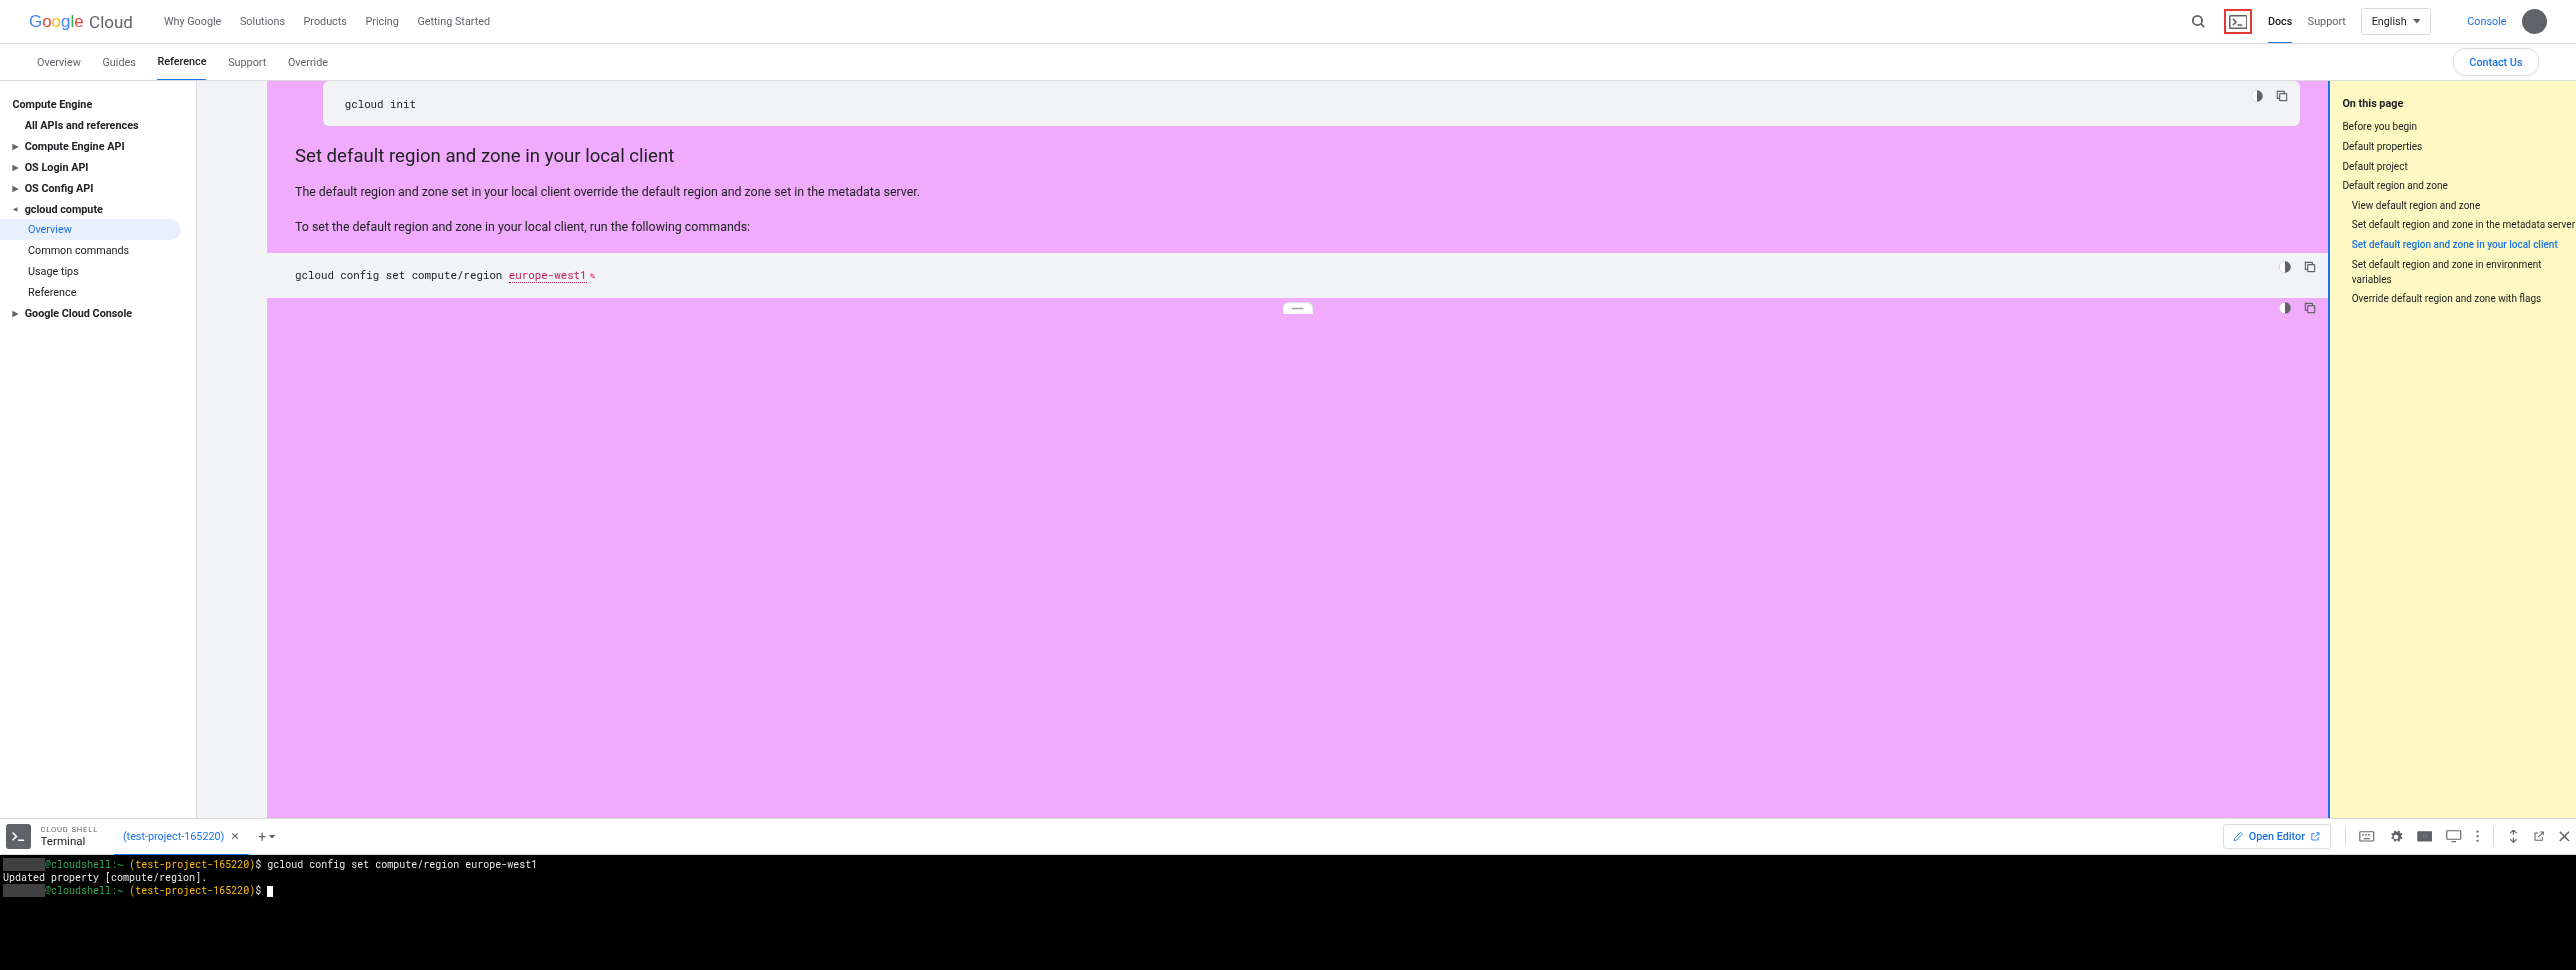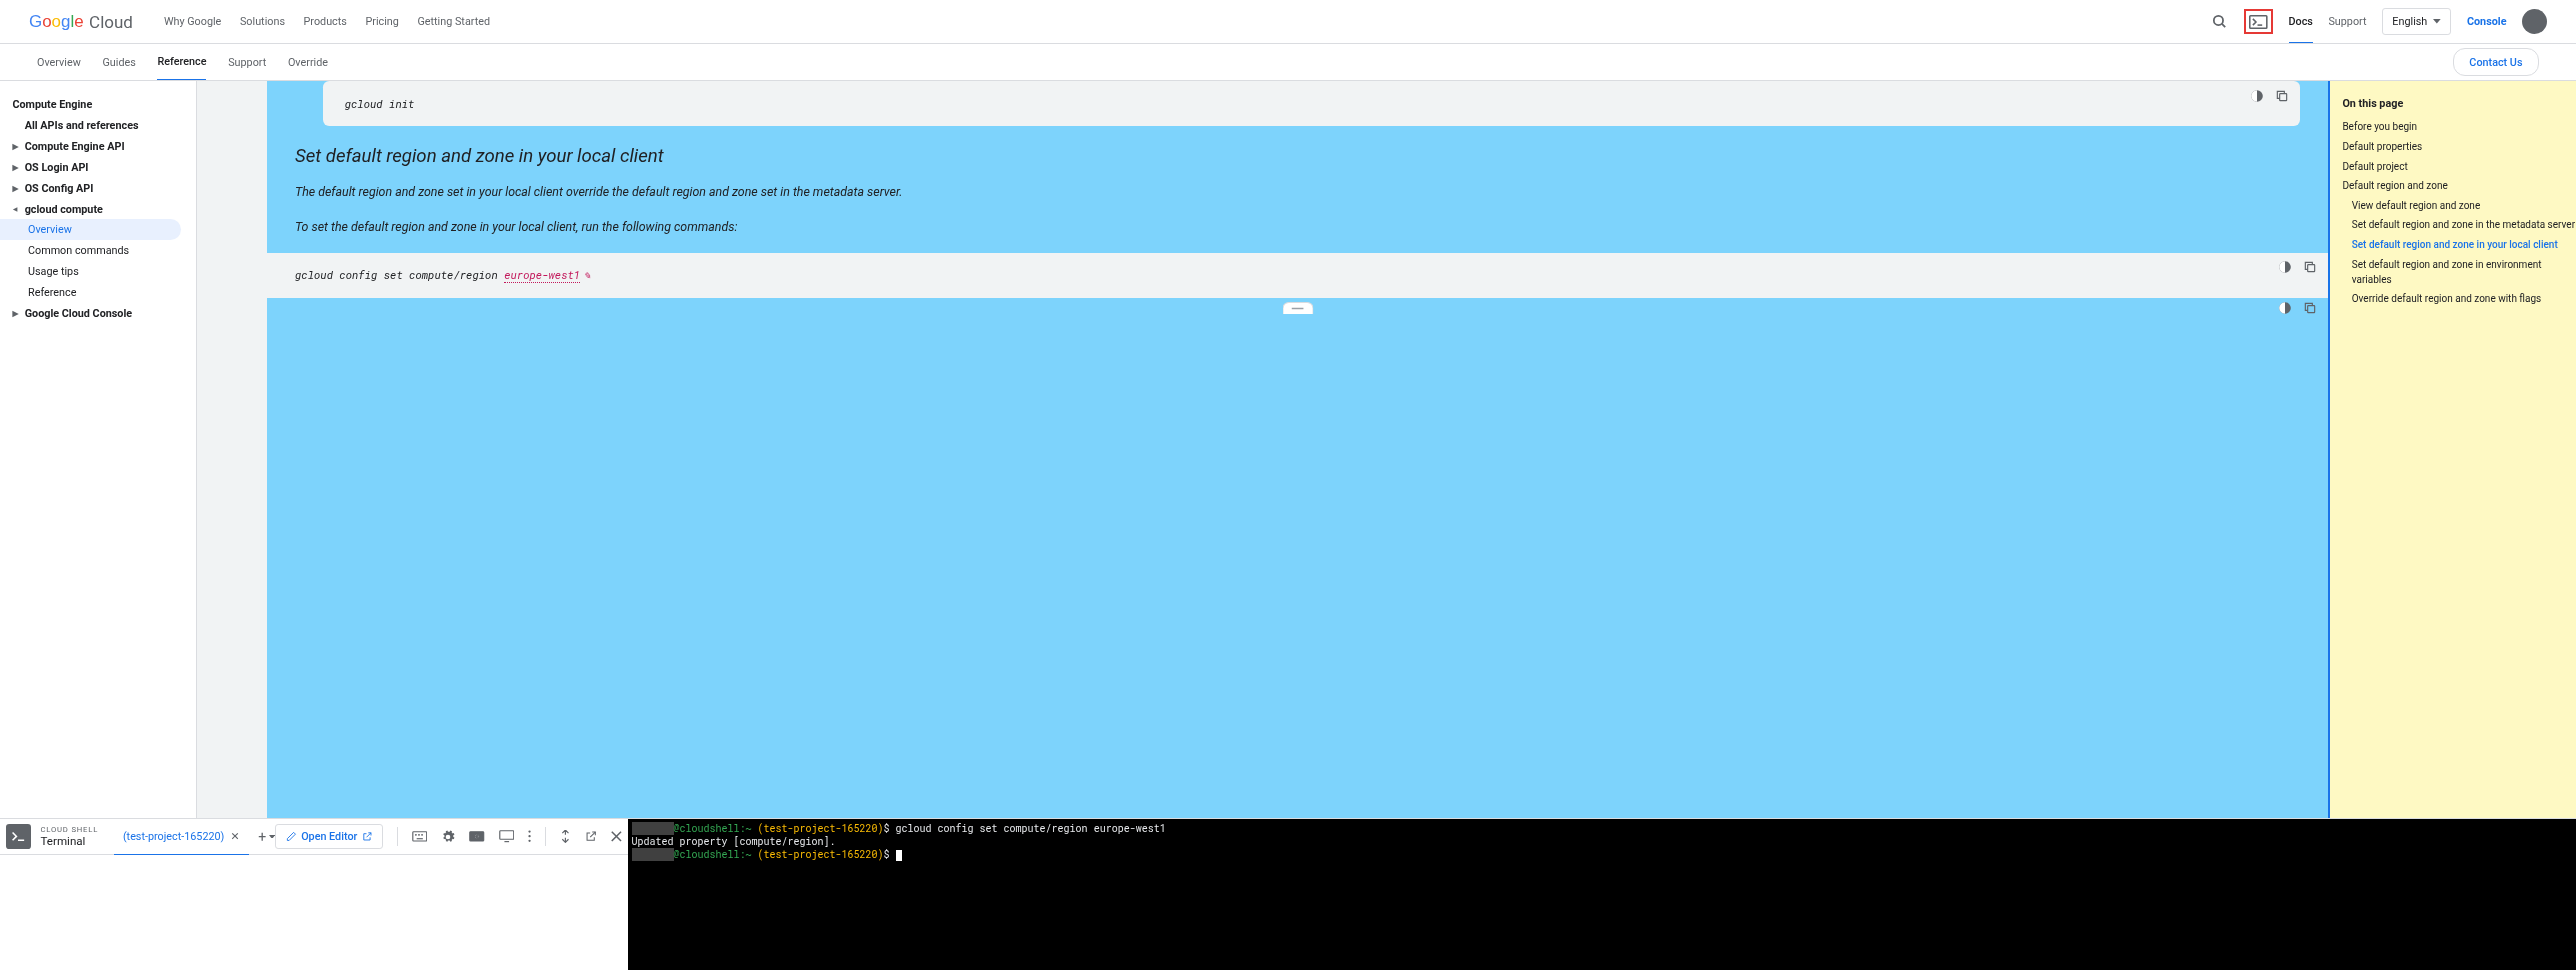--- a/index.html
+++ b/index.html
@@ -10,21 +10,21 @@
     .logo { display: flex; align-items: center; margin-right: 31px; }
     .logo-text { font-size: 17px; margin-left: 3.1px; color: #5f6368; font-weight: 400; }
     .top-nav { display: flex; gap: 18.6px; }
     .top-nav-item { color: #5f6368; cursor: pointer; font-size: 10.8px; }
     .top-right { margin-left: auto; display: flex; align-items: center; gap: 15.5px; justify-content: space-between; }
     .icon-btn { width: 18.6px; height: 18.6px; display: flex; align-items: center; justify-content: center; cursor: pointer; color: #5f6368; }
     .cloud-shell-highlight { border: 2.3px solid #e53935; padding: 3.1px; }
     .docs-link { color: #202124; font-weight: 500; border-bottom: 1.5px solid #1a73e8; padding-bottom: 14px; margin-bottom: -14px; cursor: pointer; }
     .support-link { color: #5f6368; cursor: pointer; }
     .lang-select { border: 0.8px solid #dadce0; border-radius: 3.1px; padding: 6.2px 9.3px; display: flex; align-items: center; gap: 6.2px; cursor: pointer; }
-    .console-link { color: #1a73e8; font-weight: 700; cursor: pointer; }
+    .console-link { color: #1a73e8; font-weight: 400; cursor: pointer; margin-left: 21px; }
     .avatar { width: 25px; height: 25px; border-radius: 50%; background: #5f6368; cursor: pointer; }
     
     
     .sub-nav { display: flex; align-items: center; height: 37px; padding: 0 37px; border-bottom: 0.8px solid #dadce0; gap: 21.7px; }
     .sub-nav-item { color: #5f6368; cursor: pointer; padding-bottom: 10.8px; margin-bottom: -10.8px; }
     .sub-nav-item.active { color: #202124; font-weight: 500; border-bottom: 1.5px solid #1a73e8; }
     .contact-btn { margin-left: auto; border: 0.8px solid #dadce0; border-radius: 12px; padding: 6.2px 15.5px; color: #1a73e8; font-weight: 500; cursor: pointer; }
     
     
     .main-container { display: flex; height: calc(100vh - 44px - 37px - 152px); }
@@ -35,40 +35,40 @@
     .sidebar-item { padding: 3.9px 12.4px; color: #202124; cursor: pointer; display: flex; align-items: center; gap: 4.6px; }
     .sidebar-item.indent-1 { padding-left: 12.4px; font-weight: bold; }
     .sidebar-item.indent-2 { padding-left: 28px; }
     .sidebar-item.active { background: #e8f0fe; color: #1a73e8; border-radius: 0 12.4px 12.4px 0; margin-right: 15.5px; }
     .tree-arrow { width: 7.7px; font-size: 7.7px; color: #5f6368; }
     .expanded .tree-arrow { transform: rotate(90deg); }
     
     
     .content-wrapper { flex: 1; display: flex; overflow: hidden; }
     .content-gutter { width: 70px; background: #f1f3f4; }
-    .content-main { flex: 1; background: #7dd3fc; overflow-y: auto; padding: 0 0 15.5px 0; position: relative; font-style: italic; }
+    .content-main { flex: 1; background: #f0abfc; overflow-y: auto; padding: 0 0 15.5px 0; position: relative; }
     .code-block { background: #f1f3f4; border-radius: 6.2px; padding: 15.5px 21.7px; margin: 0 28px 18.6px 56px; position: relative; font-family: 'Roboto Mono', monospace; font-size: 10.8px; }
     .code-block.full { margin: 0; border-radius: 0; padding-left: 28px; }
     .code-tools { position: absolute; top: 7.7px; right: 10.8px; display: flex; gap: 10.8px; }
     .h2 { font-size: 18.6px; font-weight: 400; color: #202124; margin: 12.4px 28px 15.5px; }
     .para { font-size: 12.4px; color: #202124; margin: 0 28px 15.5px; line-height: 1.6; }
     .var-text { color: #c2185b; border-bottom: 0.8px dotted #c2185b; }
     .pencil { color: #c2185b; margin-left: 3.1px; font-size: 9.3px; }
     .drag-handle { position: absolute; bottom: -0.8px; left: 50%; transform: translateX(-50%); background: #fff; border: 0.8px solid #dadce0; border-bottom: none; border-radius: 6.2px 6.2px 0 0; width: 31px; height: 12.4px; display: flex; align-items: center; justify-content: center; }
     
     
     .right-toc { width: 248px; background: #fef9c3; padding: 15.5px 0 15.5px 12.4px; overflow-y: auto; border-left: 2.3px solid #1a73e8; position: relative;}
     .right-toc::before { content: ''; position: absolute; left: 0; top: 15.5px; bottom: 15.5px; }
     .toc-heading { font-weight: 700; margin-bottom: 7.7px; }
     .toc-item { padding: 2.3px 0; color: #202124; cursor: pointer; font-size: 10px; line-height: 1.5;}
     .toc-item.indent { padding-left: 9.3px; }
     .toc-item.active { color: #1a73e8; font-weight: 500; }
     
     
-    .cloud-shell-panel { height: 152px; display: flex; flex-direction: row; border-top: 0.8px solid #dadce0; }
+    .cloud-shell-panel { height: 152px; display: flex; flex-direction: column; border-top: 0.8px solid #dadce0; }
     .shell-header { display: flex; align-items: center; height: 36px; background: #fff; padding: 0 6.2px; border-bottom: 0.8px solid #dadce0; }
     .shell-icon-box { width: 25px; height: 25px; background: #5f6368; border-radius: 3.1px; display: flex; align-items: center; justify-content: center; color: #fff; margin-right: 9.3px; }
     .shell-title-group { display: flex; flex-direction: column; margin-right: 15.5px; }
     .shell-subtitle { font-size: 7.7px; letter-spacing: 0.8px; color: #5f6368; text-transform: uppercase; }
     .shell-title { font-size: 11.6px; color: #202124; }
     .shell-tab { display: flex; align-items: center; gap: 6.2px; padding: 0 9.3px; height: 36px; color: #1a73e8; border-bottom: 1.5px solid #1a73e8; cursor: pointer; }
     .shell-tab-close { color: #5f6368; cursor: pointer; }
     .shell-add { margin-left: 9.3px; display: flex; gap: 3.1px; color: #5f6368; cursor: pointer; align-items: center; }
     .shell-right { margin-left: auto; display: flex; align-items: center; gap: 14px; }
     .open-editor-btn { display: flex; align-items: center; gap: 4.6px; border: 0.8px solid #dadce0; border-radius: 3.1px; padding: 4.6px 9.3px; color: #1a73e8; font-weight: 500; cursor: pointer; }

